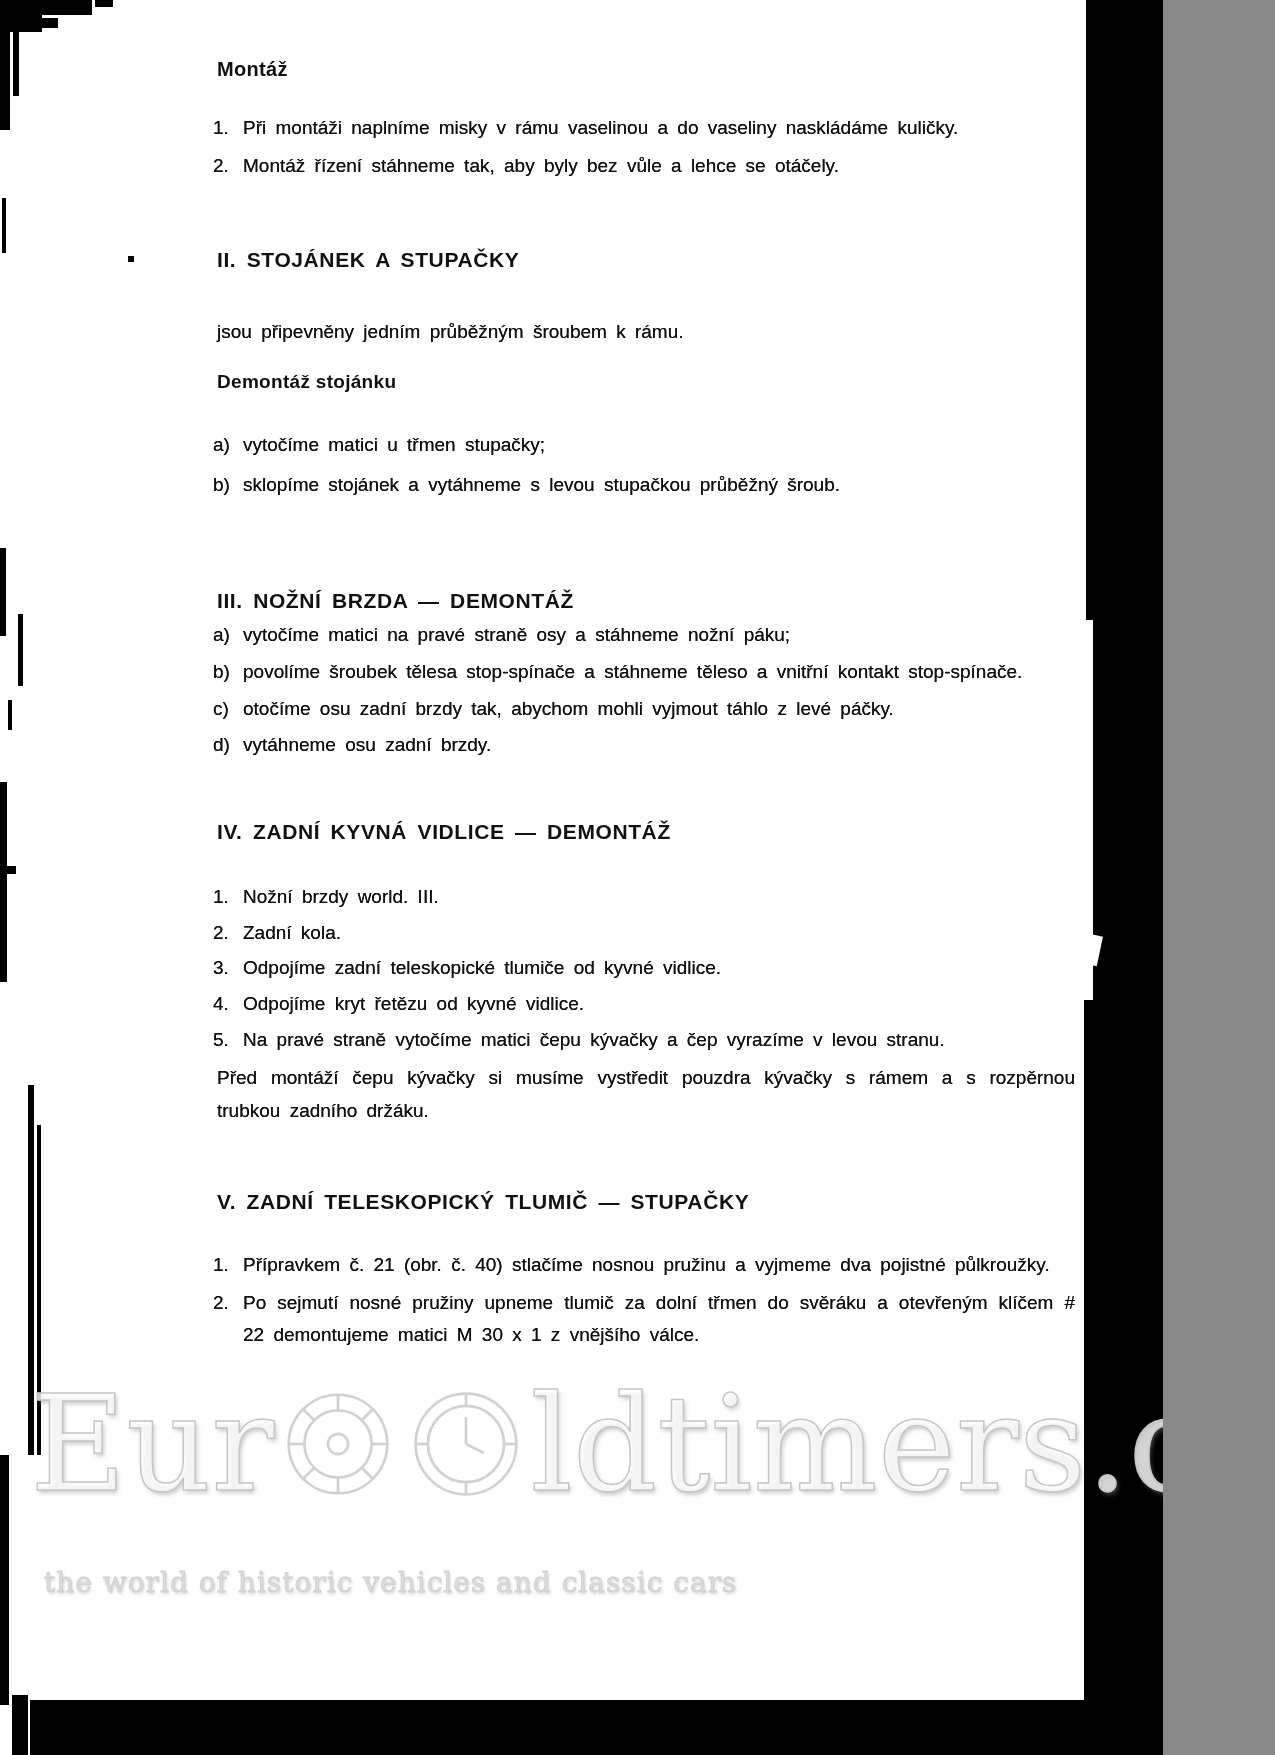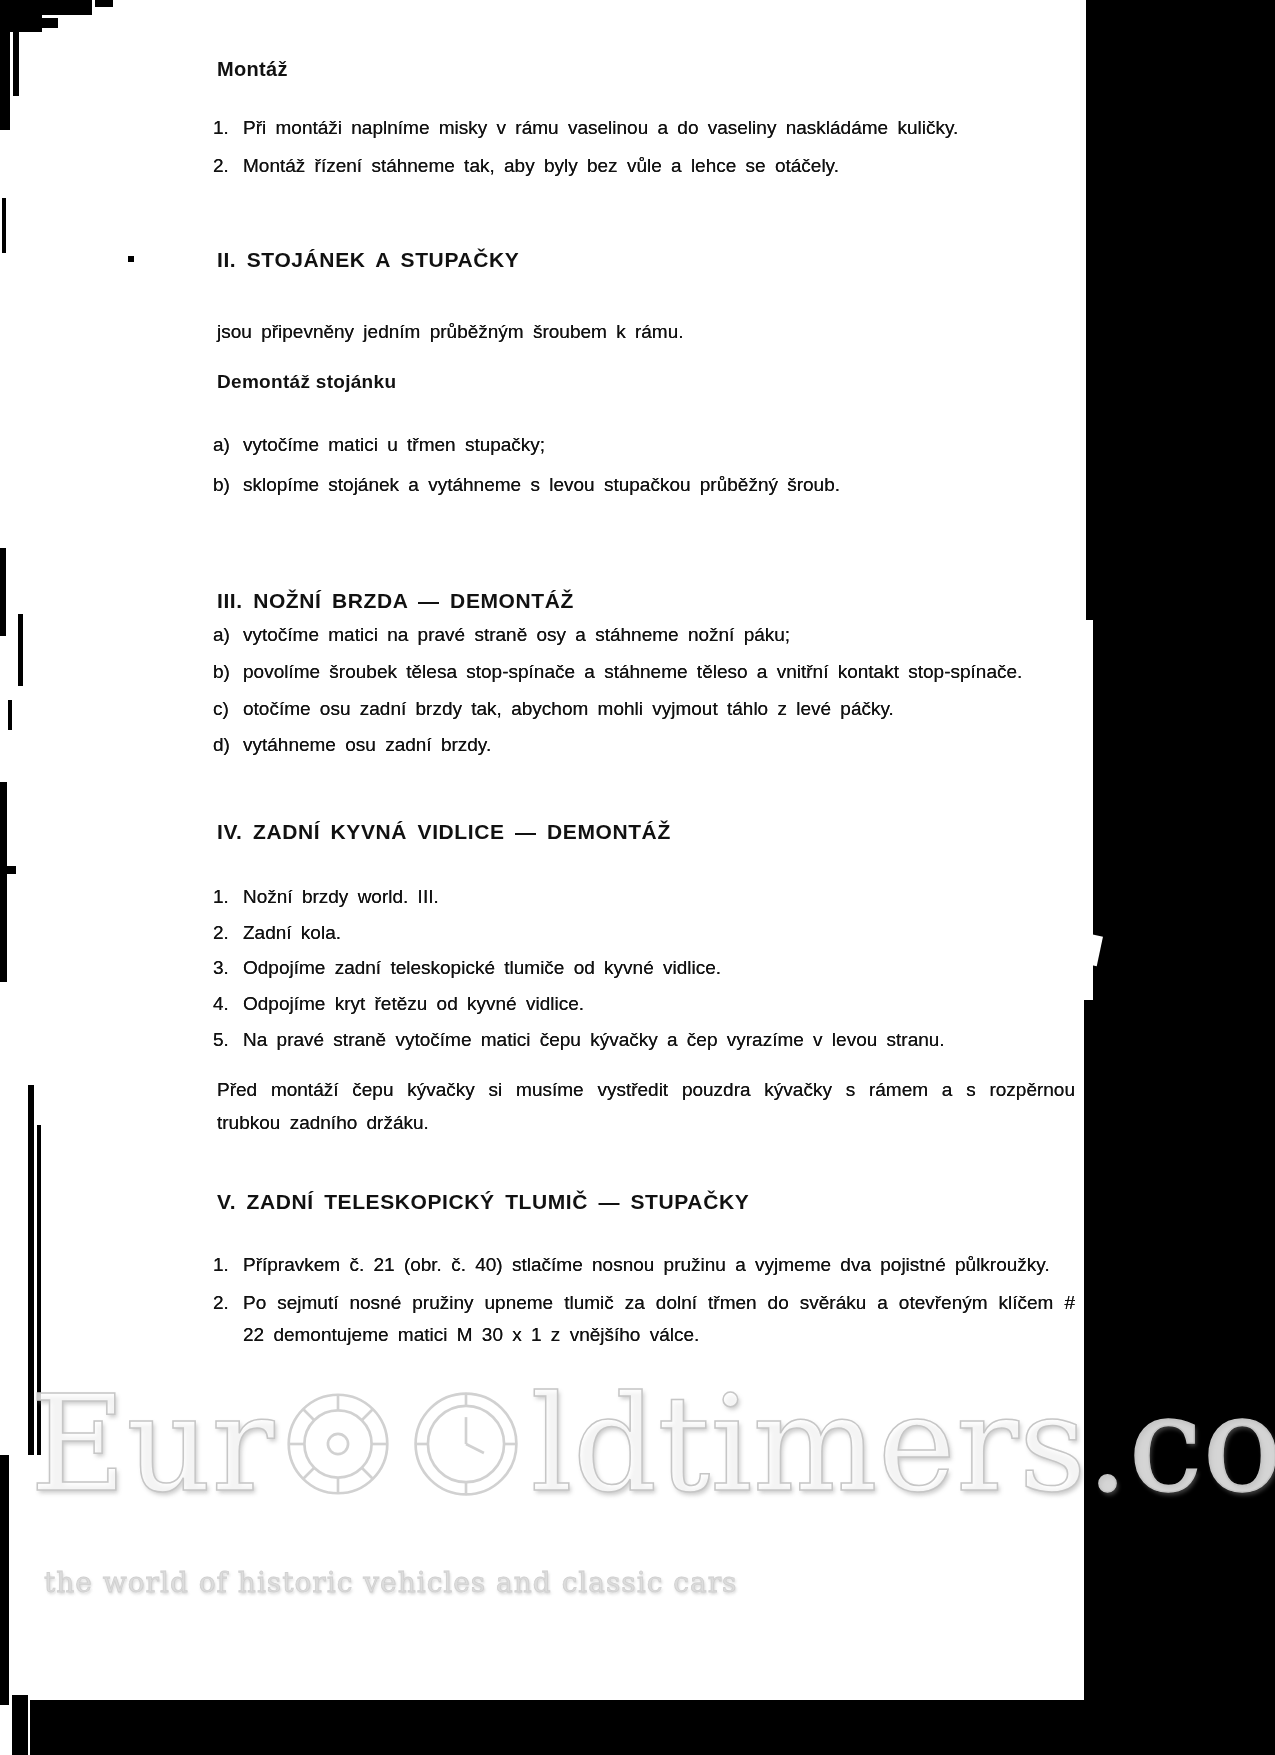--- a/index.html
+++ b/index.html
@@ -1,18 +1,18 @@
 <!DOCTYPE html>
 <html><head>
 <meta charset="utf-8">
 <style>
   html,body{margin:0;padding:0;background:#888;}
   #page{
     position:relative;
-    width:1275px;height:1755px;
+    width:1163px;height:1755px;
     background:#ffffff;
     overflow:hidden;
     font-family:"Liberation Sans", sans-serif;
     color:#111;
   }
   
   .doc-title{
     position:absolute;left:217px;top:58px;
     font-size:20px;font-weight:bold;letter-spacing:.3px;
   }
@@ -31,21 +31,21 @@
   }
   .item{
     position:absolute;left:213px;width:862px;
     display:flex;
     font-size:19px;line-height:1.7;word-spacing:4px;
     text-shadow:0 0 .5px #222;
   }
   .item .num{min-width:30px;flex-shrink:0;}
   .item .txt{flex:1;}
   .item .txt.just{text-align:justify;}
-  .note{text-align:justify;margin-top:12px;}
+  .note{text-align:justify;}
   
   .ink{position:absolute;background:#000;}
   .notch{position:absolute;background:#fff;}
   
   .wm{
     position:absolute;left:30px;top:1378px;
     display:flex;align-items:center;
     font-family:"DejaVu Serif", serif;
     font-size:132px;line-height:1;white-space:nowrap;
     color:rgba(255,255,255,.78);

